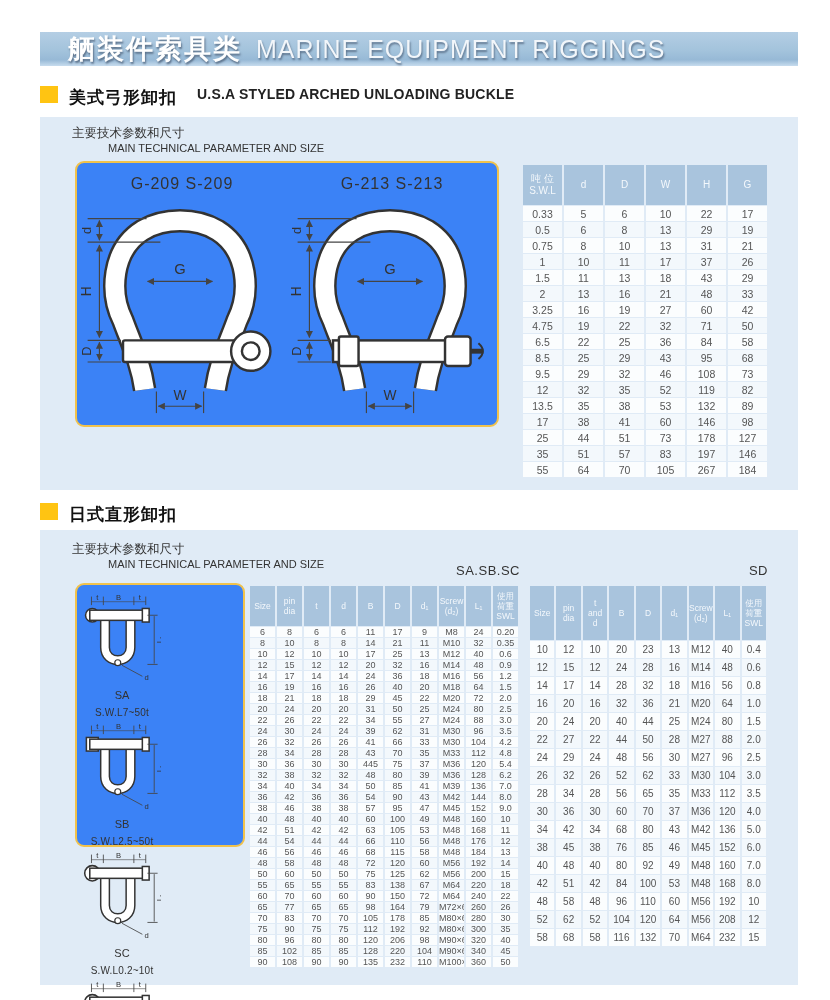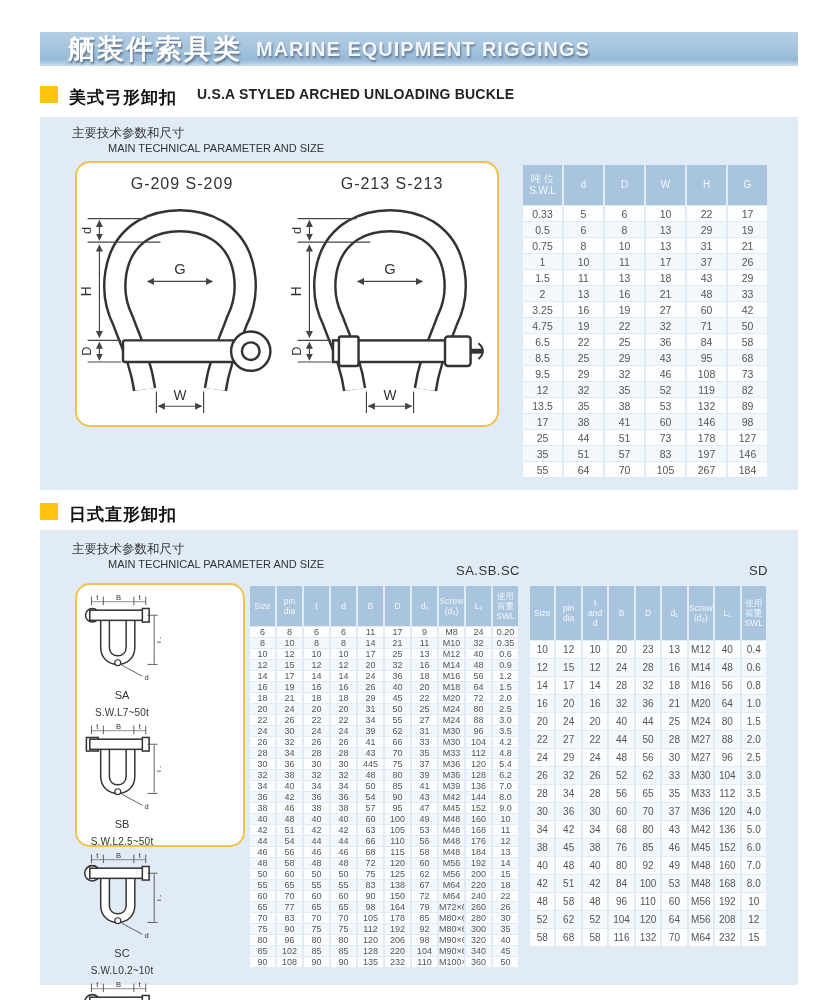--- a/index.html
+++ b/index.html
@@ -14,38 +14,38 @@
   .banner{
     left:40px;top:32px;width:758px;height:34px;
     background:linear-gradient(180deg,#b4cee4 0%,#a3c3dc 55%,#97b9d6 82%,#c7dcee 100%);
     display:flex;align-items:center;padding-left:28px;box-sizing:border-box;
   }
   .banner .zh{
     font-size:27px;font-weight:bold;color:#ffffff;letter-spacing:2px;
     text-shadow:1px 2px 2px rgba(80,100,125,.85);
   }
   .banner .en{
-    font-size:20px;font-weight:bold;color:#f2f6fa;margin-left:14px;letter-spacing:1px;
+    font-size:25px;font-weight:normal;color:#f2f6fa;margin-left:14px;letter-spacing:1px;
     text-shadow:1px 2px 2px rgba(80,100,125,.8);
   }
 
   
   .sec-head{left:40px;width:758px;height:22px;display:flex;align-items:flex-start;}
   .bullet{width:18px;height:17px;background:#ffc412;margin-right:11px;flex:0 0 auto;}
   .sec-head .zh{font-size:17px;font-weight:bold;color:#111;letter-spacing:1px;}
   .sec-head .en{font-size:14px;font-weight:bold;color:#222;margin-left:20px;letter-spacing:.2px;}
 
   
   .panel{left:40px;width:758px;background:#e0ebf6;}
   .param-zh{font-size:12.5px;color:#333;}
   .param-en{font-size:11px;color:#333;margin-left:36px;}
 
   
   .diagram-box{
-    background:#ffffff;border:2px solid #f1c24b;border-radius:15px;box-sizing:border-box;
+    background:#3b82f6;border:2px solid #f1c24b;border-radius:9px;box-sizing:border-box;
   }
   .model-label{font-size:16px;color:#333;letter-spacing:1px;text-align:center;}
 
   
   table.dtab{border-collapse:separate;border-spacing:2px 1px;table-layout:fixed;}
   table.dtab th{
     background:#a9c4dd;color:#f4f8fc;font-weight:normal;text-align:center;
     white-space:pre-line;vertical-align:middle;padding:0;line-height:1.18;
   }
   table.dtab td{

